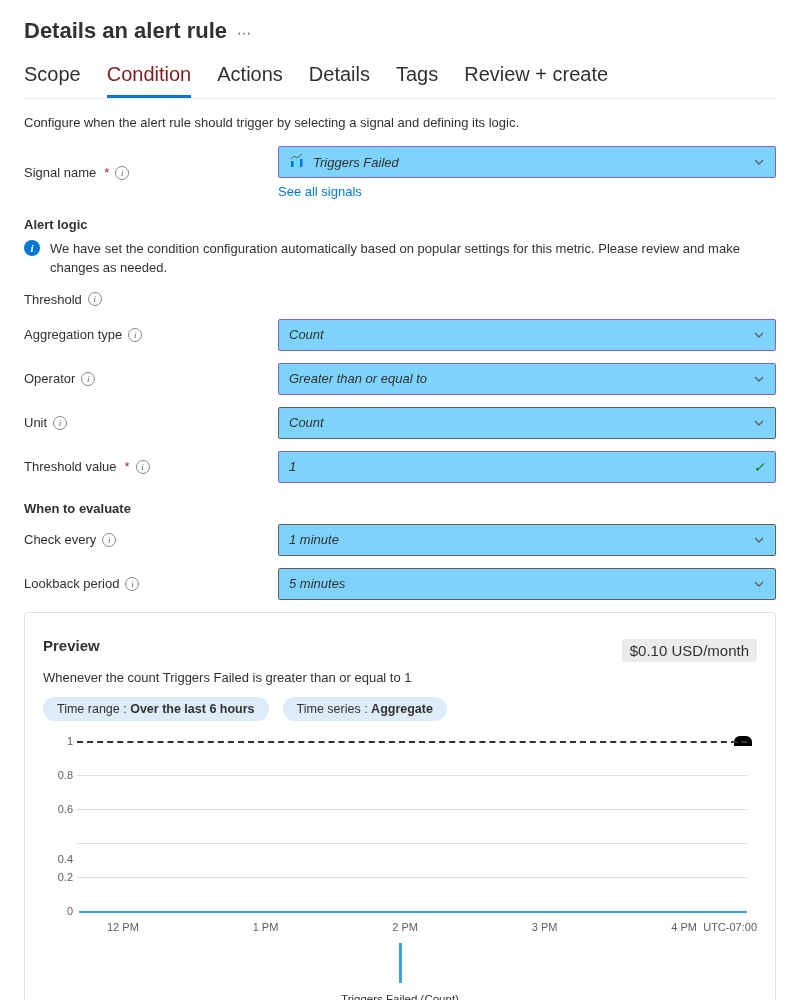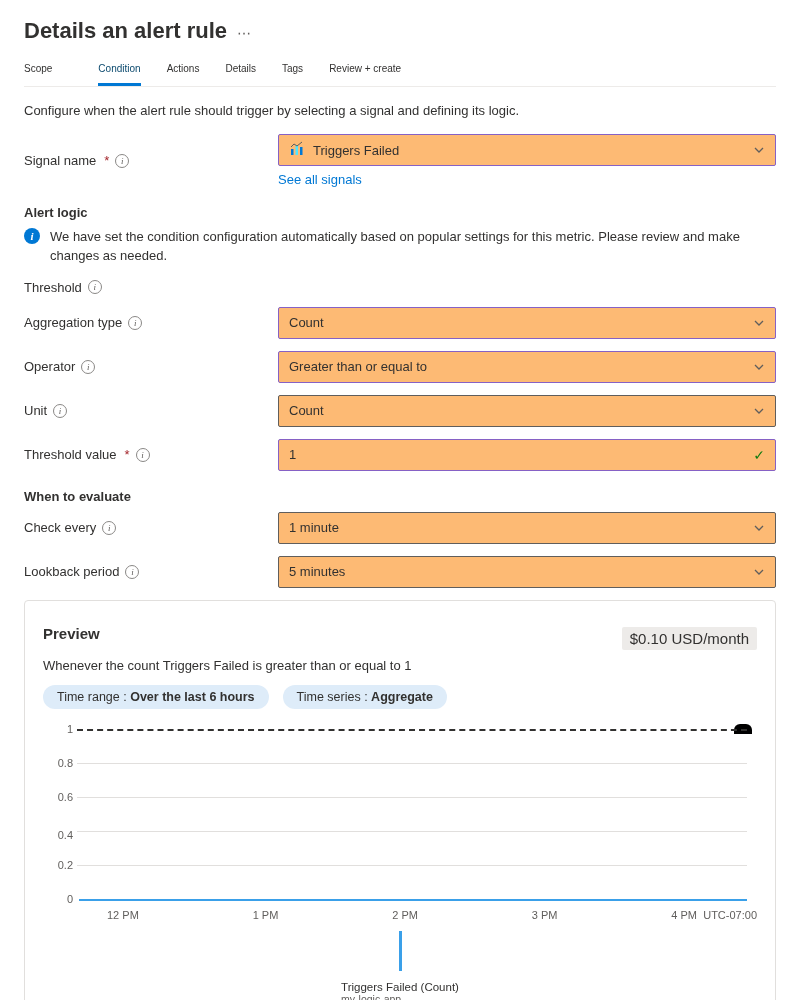--- a/index.html
+++ b/index.html
@@ -3,33 +3,33 @@
 <meta charset="utf-8">
 <style>
   * { box-sizing: border-box; margin: 0; padding: 0; font-family: "Segoe UI", -apple-system, sans-serif; }
   body { background: #fff; color: #323130; font-size: 13px; padding: 18px 24px; width: 800px; }
 
   .header { display: flex; align-items: baseline; gap: 10px; margin-bottom: 10px; }
   .header h1 { font-size: 22px; font-weight: 600; }
   .header .more { color: #605e5c; font-size: 14px; letter-spacing: 1px; cursor: pointer; }
 
   .tabs { display: flex; gap: 26px; border-bottom: 1px solid #edebe9; margin-bottom: 16px; }
-  .tab { padding: 9px 0 9px; font-size: 10px; color: #323130; cursor: pointer; border-bottom: 3px solid transparent; }
-  .tab.active { border-bottom-color: #0078d4; font-weight: 400; color:#0c4a6e;margin-left:20px; }
+  .tab { padding: 9px 0 9px; font-size: 20px; color: #323130; cursor: pointer; border-bottom: 3px solid transparent; }
+  .tab.active { border-bottom-color: #0078d4; font-weight: 400; color:#7f1d1d; }
 
   .desc { margin-bottom: 16px; color:#323130; }
 
   .row { display: flex; align-items: center; margin-bottom: 12px; }
   .row .label { width: 254px; display: flex; align-items: center; gap: 6px; }
   .row .field { flex: 1; }
   .req { color: #a4262c; margin-left: 2px; }
 
   .info-icon { display:inline-flex; width:14px; height:14px; border:1px solid #8a8886; border-radius:50%; align-items:center; justify-content:center; font-size:9px; color:#605e5c; font-style: italic; font-family: Georgia, serif; }
 
-  .select-box { width:100%; height:32px; border:1px solid #605e5c; border-radius:2px; padding:0 10px; display:flex; align-items:center; justify-content:space-between; background:#fdba74; cursor:pointer; }
+  .select-box { width:100%; height:32px; border:1px solid #605e5c; border-radius:2px; padding:0 10px; display:flex; align-items:center; justify-content:space-between; background:#7dd3fc; cursor:pointer;font-style:italic; }
   .select-box.purple { border-color: #8661c5; }
   .select-box .left { display:flex; align-items:center; gap:8px; }
   .chev { width:12px; height:12px; }
   .chev svg { width:100%; height:100%; }
 
   .signal-icon svg { width:16px; height:16px; }
 
   .link { color:#0078d4; font-size:13px; cursor:pointer; margin-top:6px; display:inline-block; }
 
   .section-head { font-size:13px; font-weight:600; margin: 18px 0 8px; }
@@ -238,21 +238,21 @@
 
   <div class="chart-wrap">
     <div class="marker" style="top:7px;"></div>
     <div class="ygrid dashed" style="top:12px;"></div>
     <span class="ylabel" style="top:12px;">1</span>
     <div class="ygrid" style="top:46px;"></div>
     <span class="ylabel" style="top:46px;">0.8</span>
     <div class="ygrid" style="top:80px;"></div>
     <span class="ylabel" style="top:80px;">0.6</span>
     <div class="ygrid" style="top:114px;"></div>
-    <span class="ylabel" style="top:118px;">0.4</span>
+    <span class="ylabel" style="top:130px;">0.4</span>
     <div class="ygrid" style="top:148px;"></div>
     <span class="ylabel" style="top:148px;">0.2</span>
     <span class="ylabel" style="top:182px;">0</span>
     <div class="data-line" style="top:182px;"></div>
     <div class="xlabels" style="bottom:6px;">
       <span>12 PM</span>
       <span>1 PM</span>
       <span>2 PM</span>
       <span>3 PM</span>
       <span>4 PM</span>

